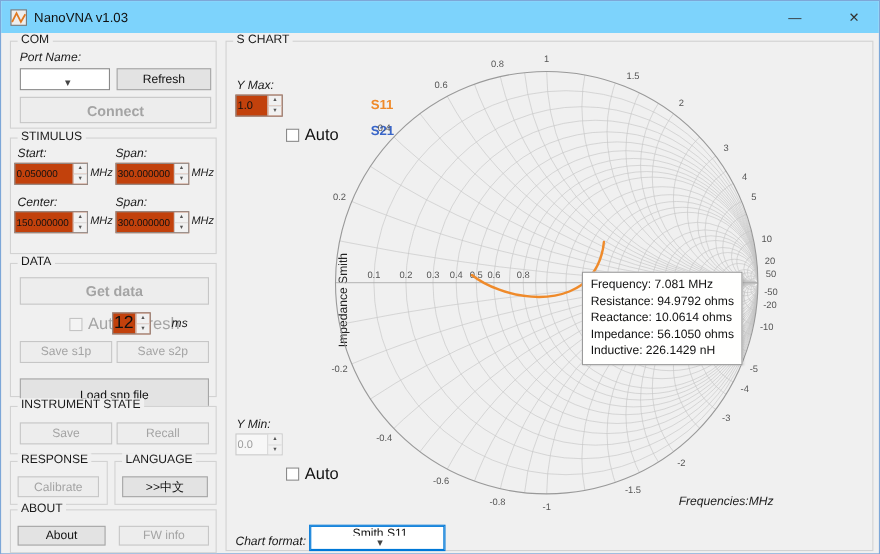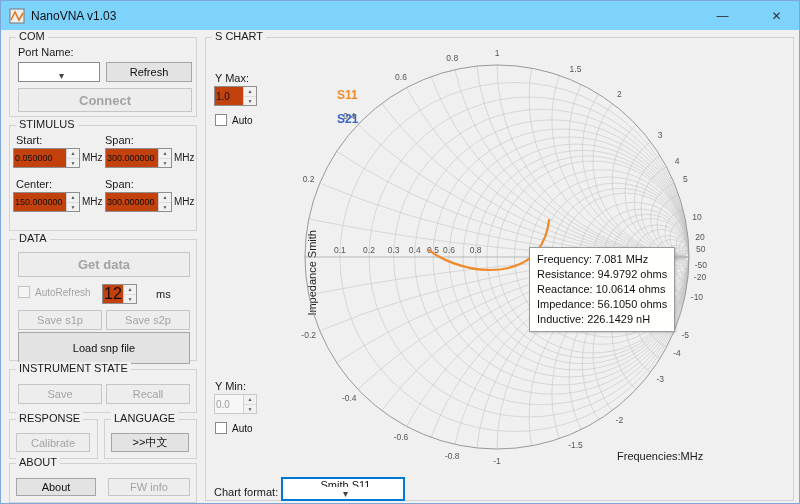--- a/index.html
+++ b/index.html
@@ -9,36 +9,36 @@
   .titlebar { position:absolute; left:0; top:0; width:100%; height:29px; background:#7dd3fc;
               display:flex; align-items:center; }
   .title-icon { width:16px; height:16px; margin:0 6px 0 8px; }
   .title-text { font-size:12px; color:#111; }
   .caption-btns { margin-left:auto; display:flex; height:29px; }
   .cap-btn { width:45px; height:29px; display:flex; align-items:center; justify-content:center;
              font-size:12px; color:#333; }
   .group { position:absolute; border:1px solid #d2d2d2; background:#f0f0f0; }
   .group-label { position:absolute; top:-8px; left:6px; background:#f0f0f0; padding:0 3px;
                  font-size:11px; color:#1a1a1a; white-space:nowrap; }
-  .lbl { position:absolute; font-size:11px; color:#1a1a1a; white-space:nowrap; }
+  .lbl { position:absolute; font-size:11px; color:#1a1a1a; white-space:nowrap;font-style:italic; }
   .btn { position:absolute; display:flex; align-items:center; justify-content:center;
          background:#e3e3e3; border:1px solid #a6a6a6; font-size:11px; color:#111; }
   .btn.disabled { color:#a4a4a4; border-color:#c6c6c6; background:#ededed; }
   .btn-big { font-size:13px; font-weight:bold; }
   .spin { position:absolute; display:flex; border:1px solid #8f8f8f; background:#c2410c; height:20px; }
   .spin input { border:none; outline:none; width:52px; font-size:9px; padding:0 1px;
                 font-family:"Liberation Sans", sans-serif; color:#111; background:transparent; }
   .spin-btns { display:flex; flex-direction:column; width:13px; border-left:1px solid #cfcfcf; }
   .spin-btns > div { flex:1; display:flex; align-items:center; justify-content:center; background:#f1f1f1; color:#555; }
   .spin-up::after { content:"▲"; font-size:5px; }
   .spin-down { border-top:1px solid #dcdcdc; }
   .spin-down::after { content:"▼"; font-size:5px; }
   .spin.disabled { border-color:#c9c9c9; background:#f7f7f7; }
   .spin.disabled input { color:#9d9d9d; }
-  .cb-row { position:absolute; display:flex; align-items:center; gap:5px; font-size:10px; color:#111; }
+  .cb-row { position:absolute; display:flex; align-items:center; gap:5px; font-size:15px; color:#111;margin-left:45px; }
   .cb { width:12px; height:12px; border:1px solid #8a8a8a; background:#fff; }
   .cb-row.disabled { color:#a4a4a4; }
   .cb-row.disabled .cb { border-color:#c4c4c4; background:#f4f4f4; }
   .combo { position:absolute; display:flex; align-items:center; background:#fff;
            border:1px solid #8a8a8a; height:20px; font-size:11px; color:#111; padding-left:5px;flex-direction:column; }
   .combo-value { flex:1; overflow:hidden; white-space:nowrap; }
   .combo-arrow { width:16px; text-align:center; color:#444; }
   .combo-arrow::after { content:"▾"; font-size:10px; }
   .legend-item { position:absolute; font-size:12px; font-weight:bold; }
   .vlabel { position:absolute; writing-mode:vertical-rl; transform:rotate(180deg);
@@ -126,21 +126,21 @@
     <div class="spin" style="left:92px; top:44px">
       <input style="width: 20px; font-size: 16px;" value="1200">
       <div class="spin-btns">
           <div class="spin-up"></div>
           <div class="spin-down"></div>
         </div>
     </div>
     <span class="lbl" style="left:146px; top:48px">ms</span>
     <div class="btn disabled" style="left:8px; top:70px; width:84px; height:20px">Save s1p</div>
     <div class="btn disabled" style="left:96px; top:70px; width:84px; height:20px">Save s2p</div>
-    <div class="btn" style="left:8px; top:92px; width:172px; height:32px">Load snp file</div>
+    <div class="btn" style="left:8px; top:104px; width:172px; height:32px">Load snp file</div>
   </div>
 
   <div class="group" style="left:8px; top:368px; width:188px; height:44px">
     <span class="group-label">INSTRUMENT STATE</span>
     <div class="btn disabled" style="left:8px; top:14px; width:84px; height:20px">Save</div>
     <div class="btn disabled" style="left:96px; top:14px; width:84px; height:20px">Recall</div>
   </div>
 
   <div class="group" style="left:8px; top:418px; width:89px; height:40px">
     <span class="group-label">RESPONSE</span>

